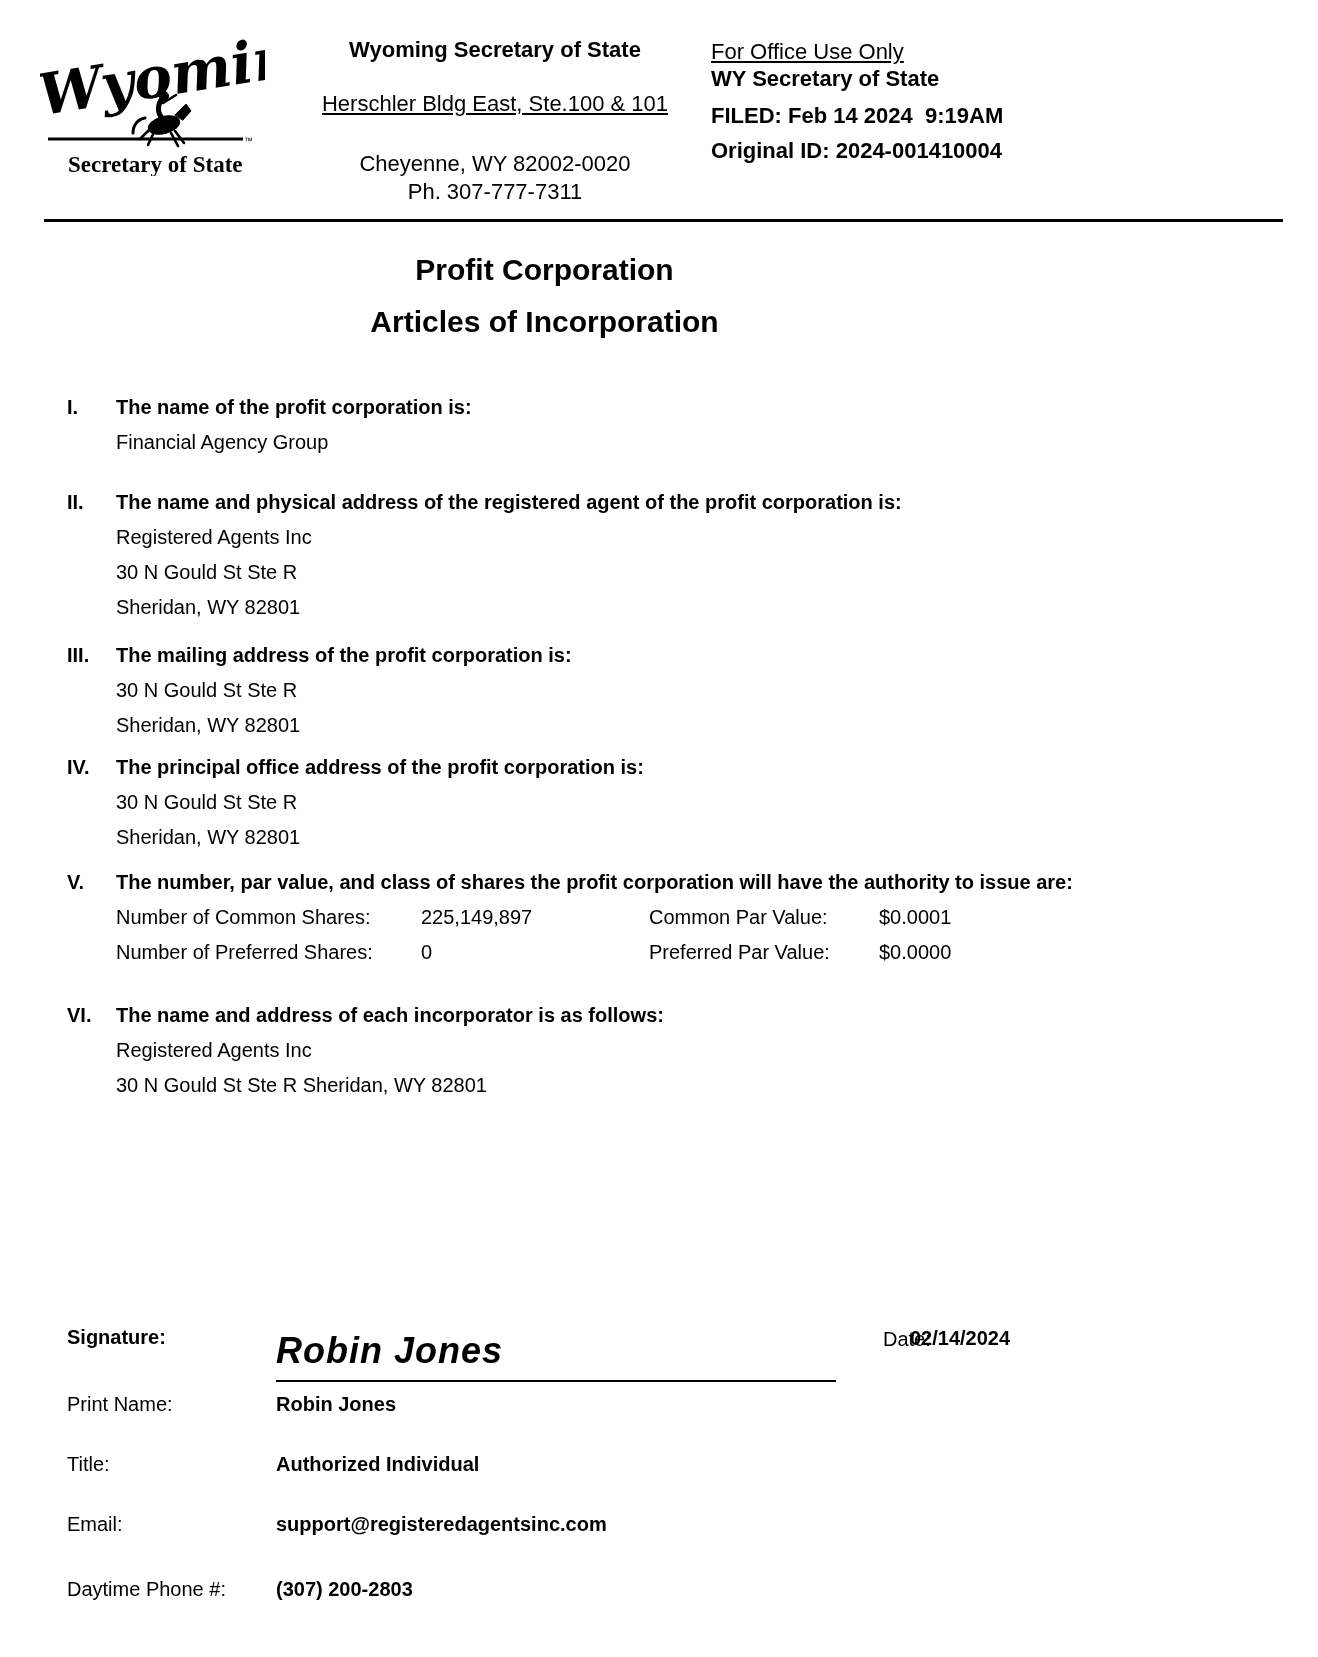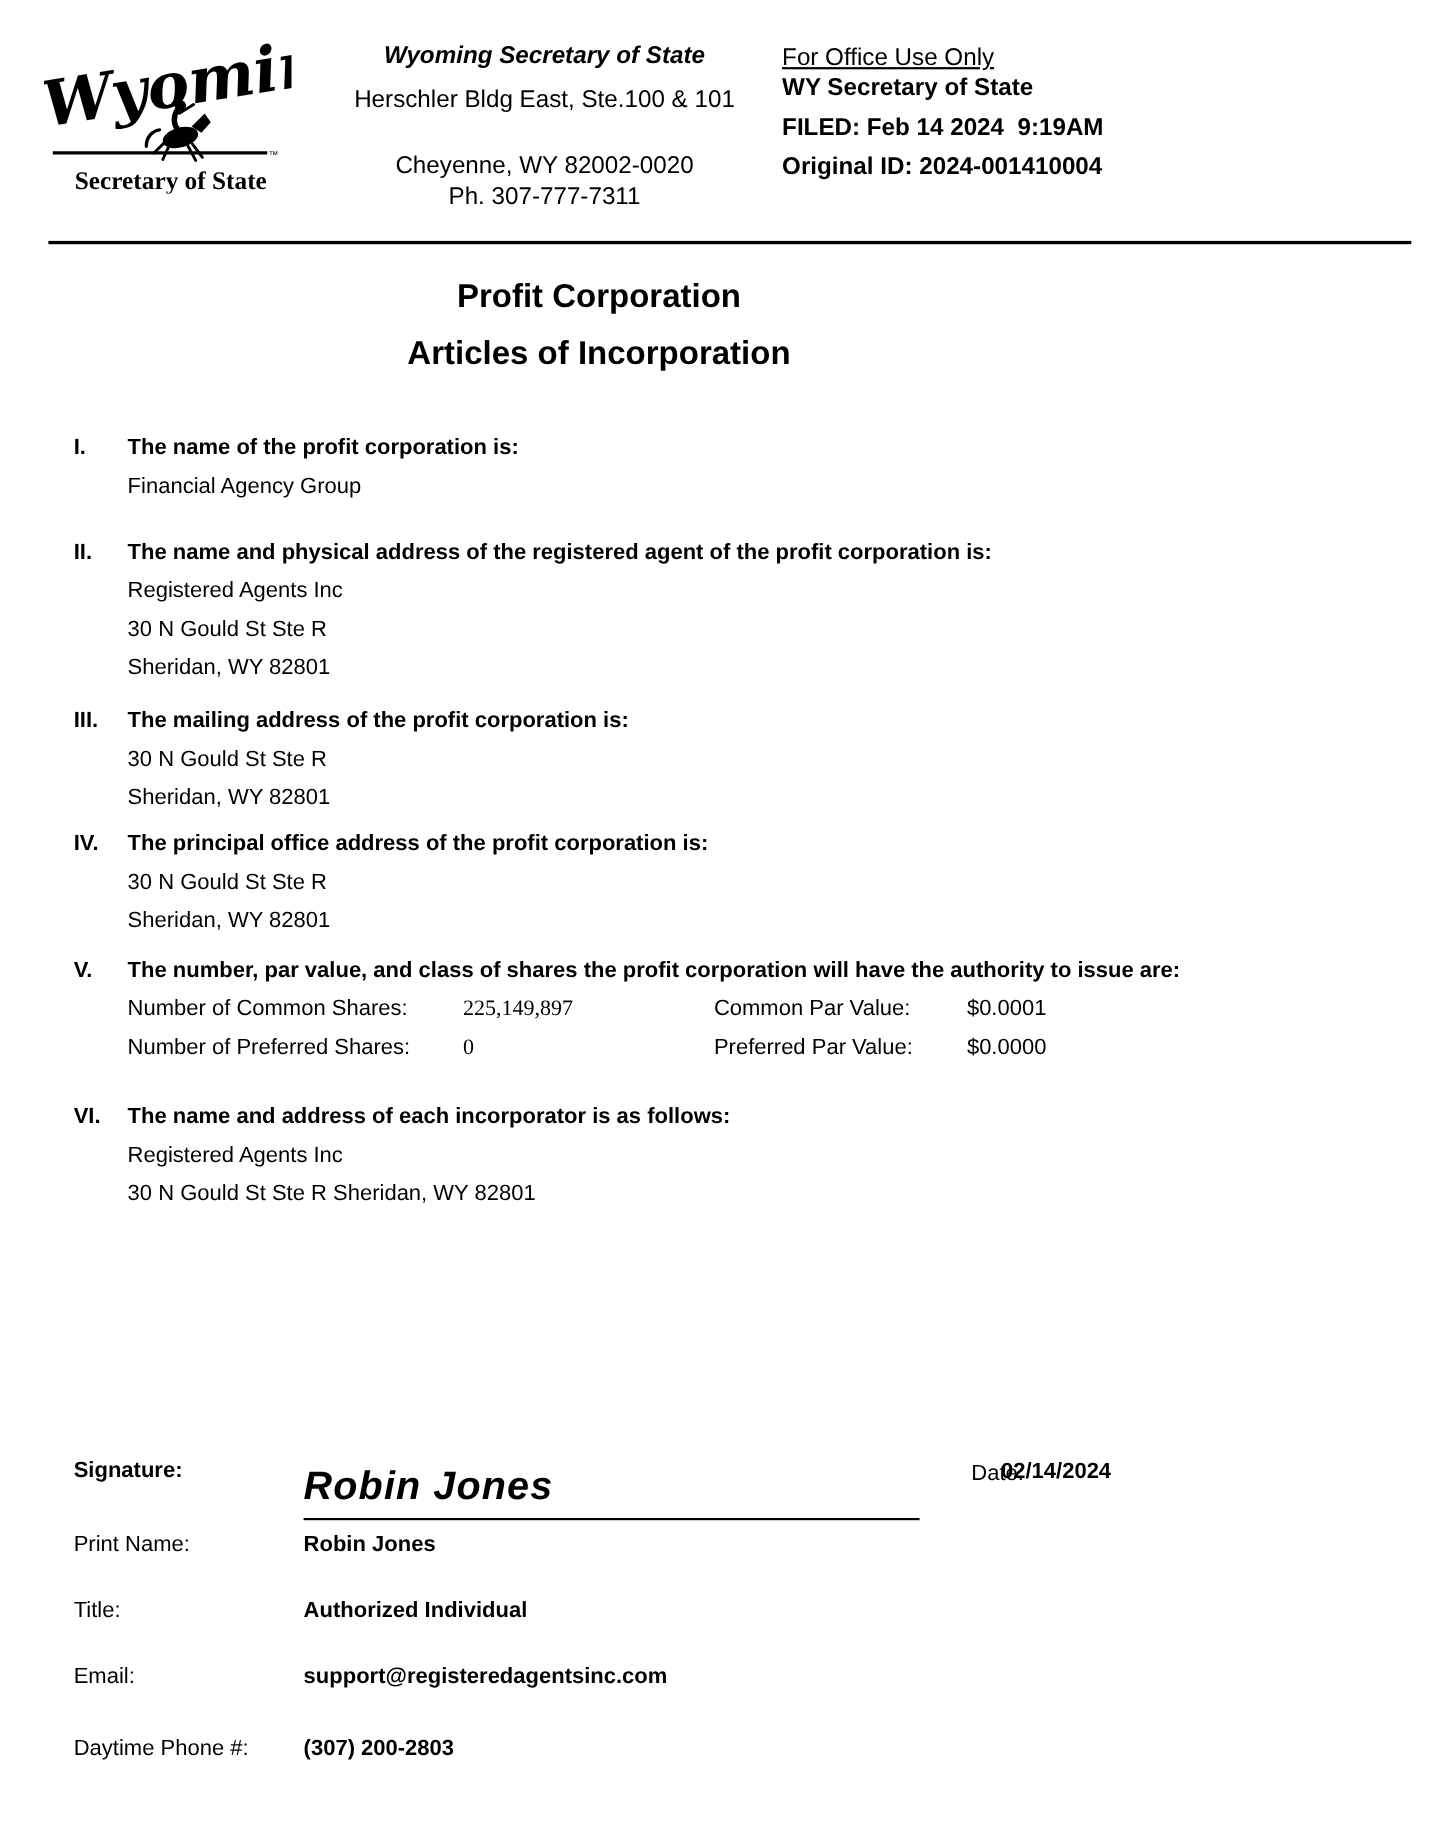--- a/index.html
+++ b/index.html
@@ -9,22 +9,22 @@
     -webkit-font-smoothing:antialiased;
   }
 
   
   .logo-svg { position:absolute; left:40px; top:26px; width:225px; height:150px; }
 
   .office-col {
     position:absolute; left:295px; top:37px; width:400px;
     text-align:center; font-size:22px; line-height:26px;
   }
-  .office-title { font-weight:bold;font-style:italic; }
-  .office-addr1 { margin-top:14px; }
+  .office-title { font-weight:bold; }
+  .office-addr1 { margin-top:28px;text-decoration:underline; }
   .office-addr2 { margin-top:34px; }
   .office-phone { margin-top:2px;text-align:center; }
 
   .use-col {
     position:absolute; left:711px; top:39px; width:564px;
     font-size:22px; line-height:26px;
   }
   .use-label { text-align:left; text-decoration:underline; }
   .use-line { font-weight:bold; white-space:pre; }
   .use-agency { margin-top:1px; }
@@ -43,21 +43,21 @@
   }
 
   
   .section { position:absolute; left:0; right:0; font-size:20px; line-height:35px; }
   .sec-num { position:absolute; left:67px; top:0; font-weight:bold; }
   .sec-content { margin-left:116px; margin-right:30px; }
   .sec-heading { font-weight:bold; white-space:nowrap; }
 
   .share-row { white-space:nowrap; }
   .share-l1 { display:inline-block; width:305px; }
-  .share-v1 { display:inline-block; width:228px;font-family:Liberation Serif, serif; }
+  .share-v1 { display:inline-block; width:228px; }
   .share-l2 { display:inline-block; width:230px; }
 
   
   .sig-label { position:absolute; left:67px; font-size:20px; }
   .sig-value { position:absolute; left:276px; font-size:20px; font-weight:bold; }
 
   .signature-label { top:1326px; font-weight:bold; }
   .signature-script {
     position:absolute; left:276px; top:1330px; width:560px;
     font-size:36px; font-style:italic; font-weight:bold; letter-spacing:1px;

